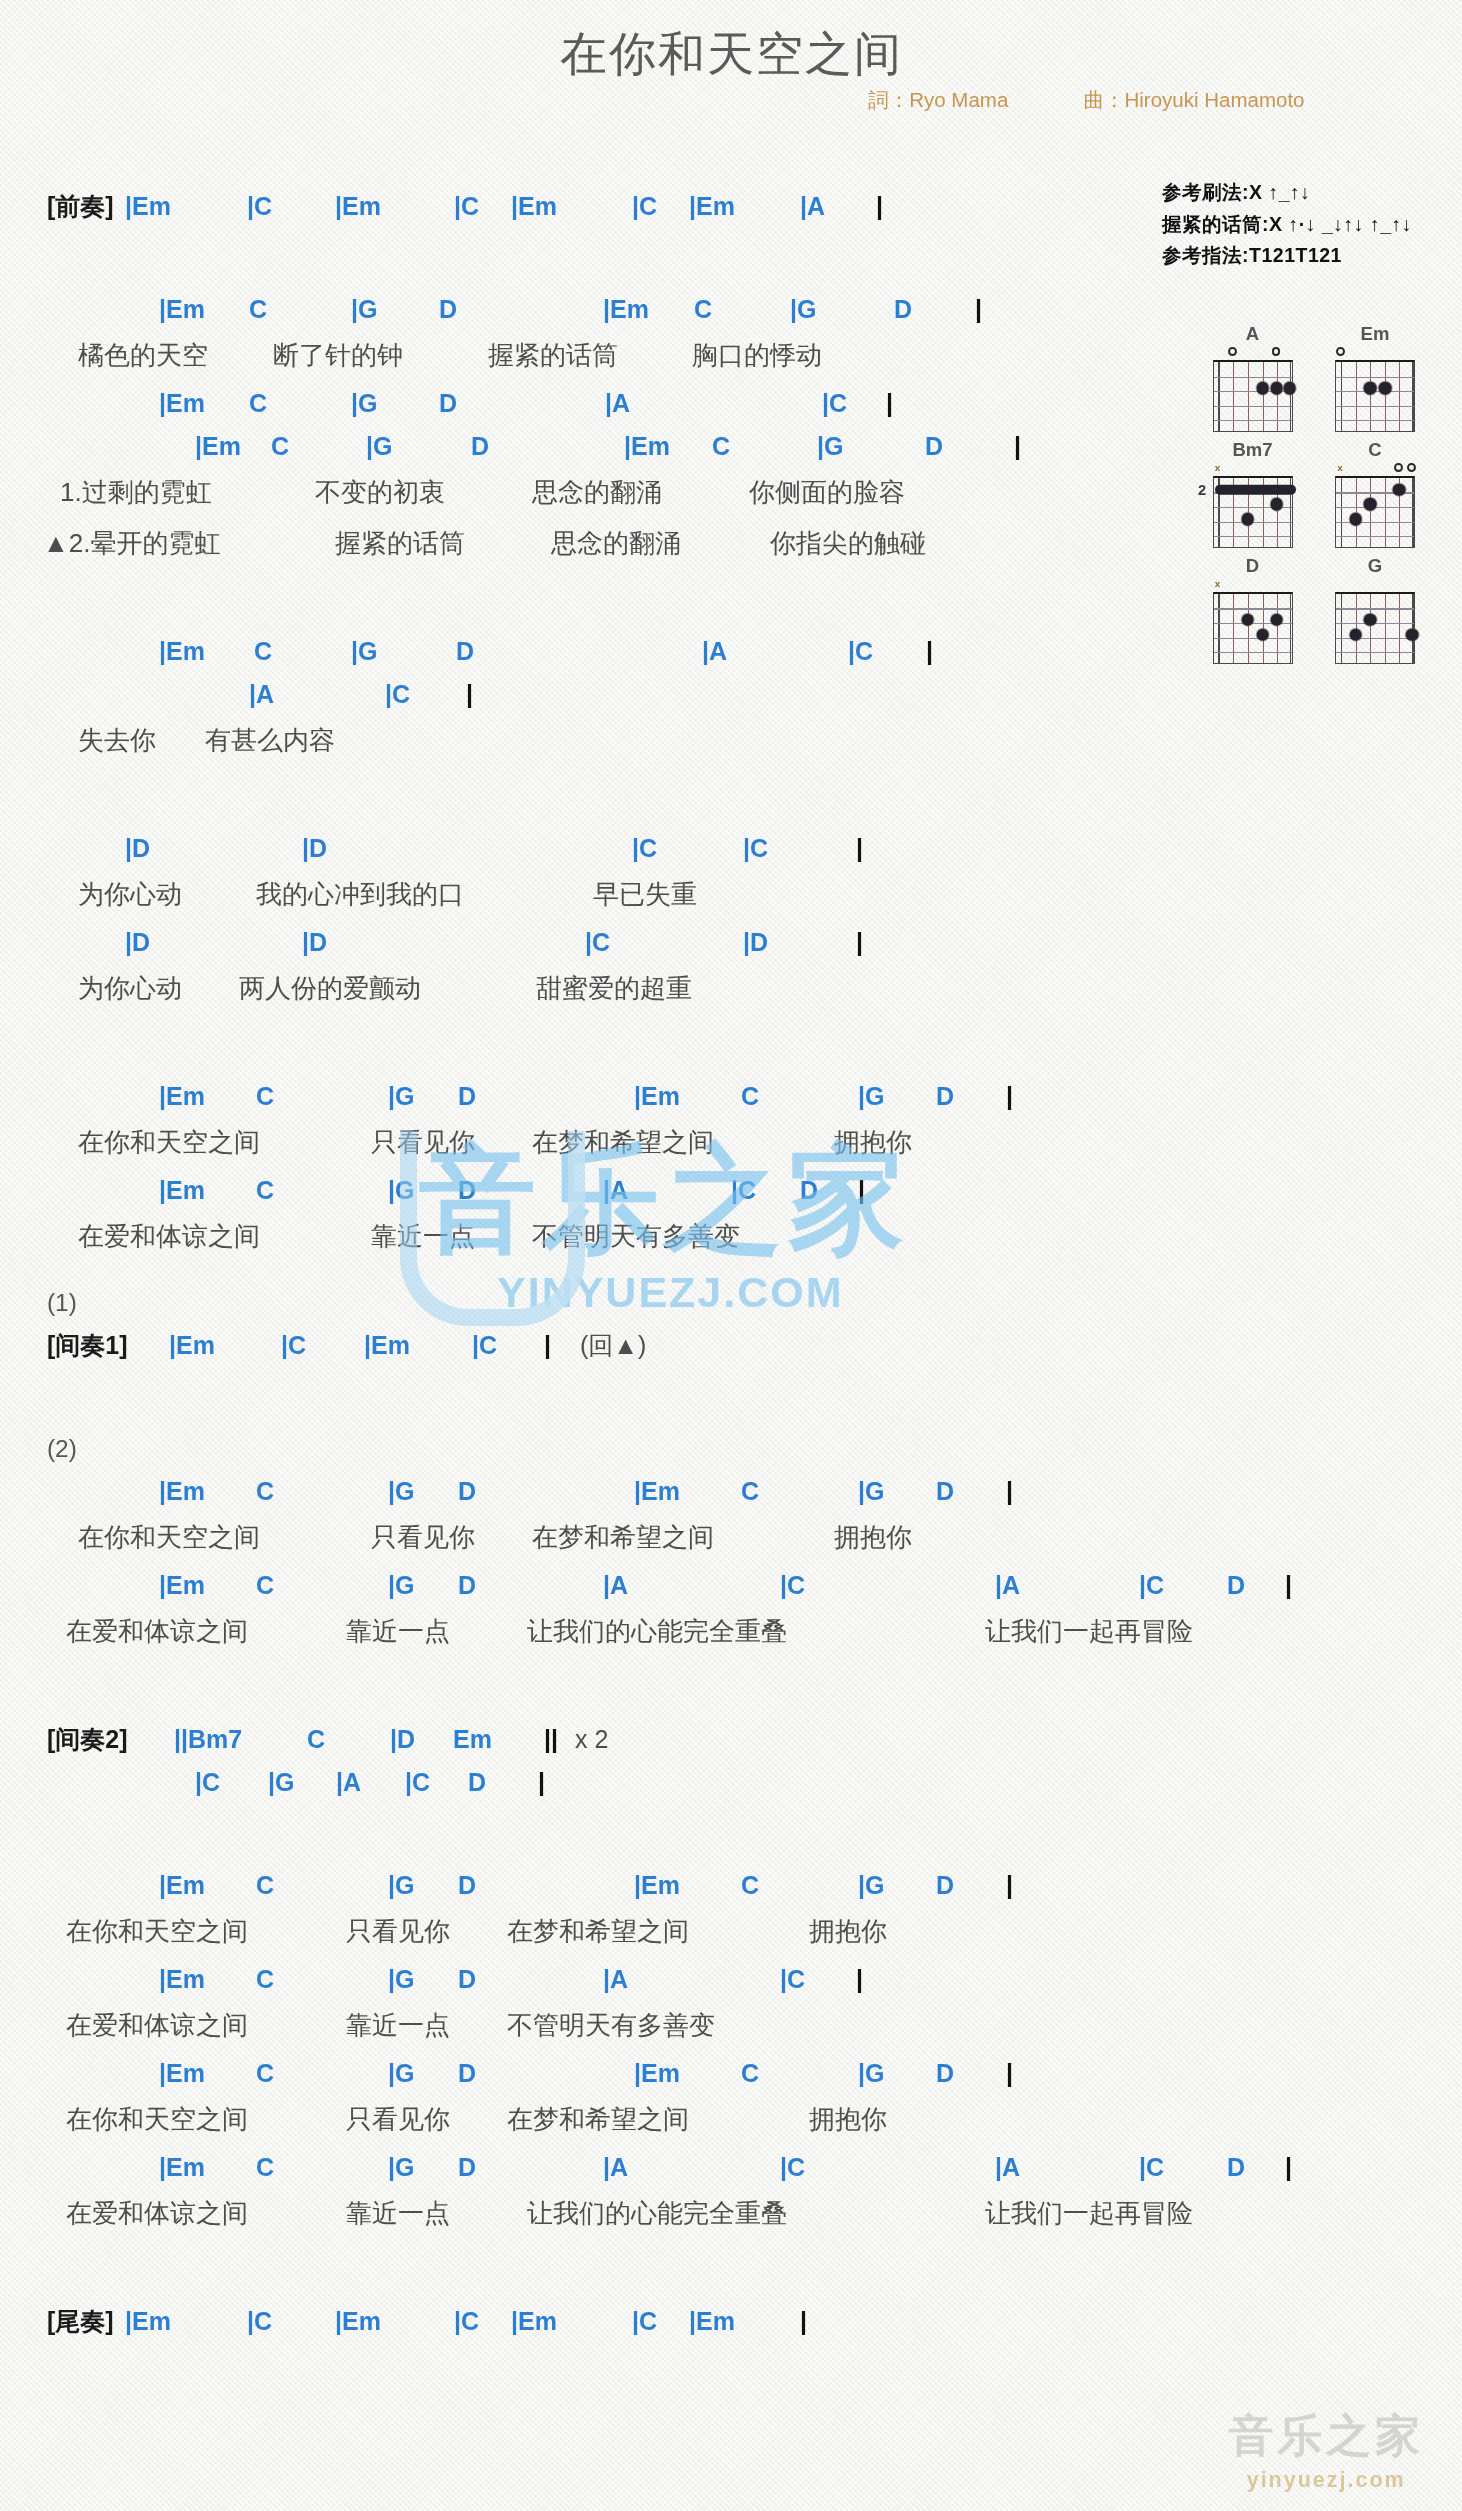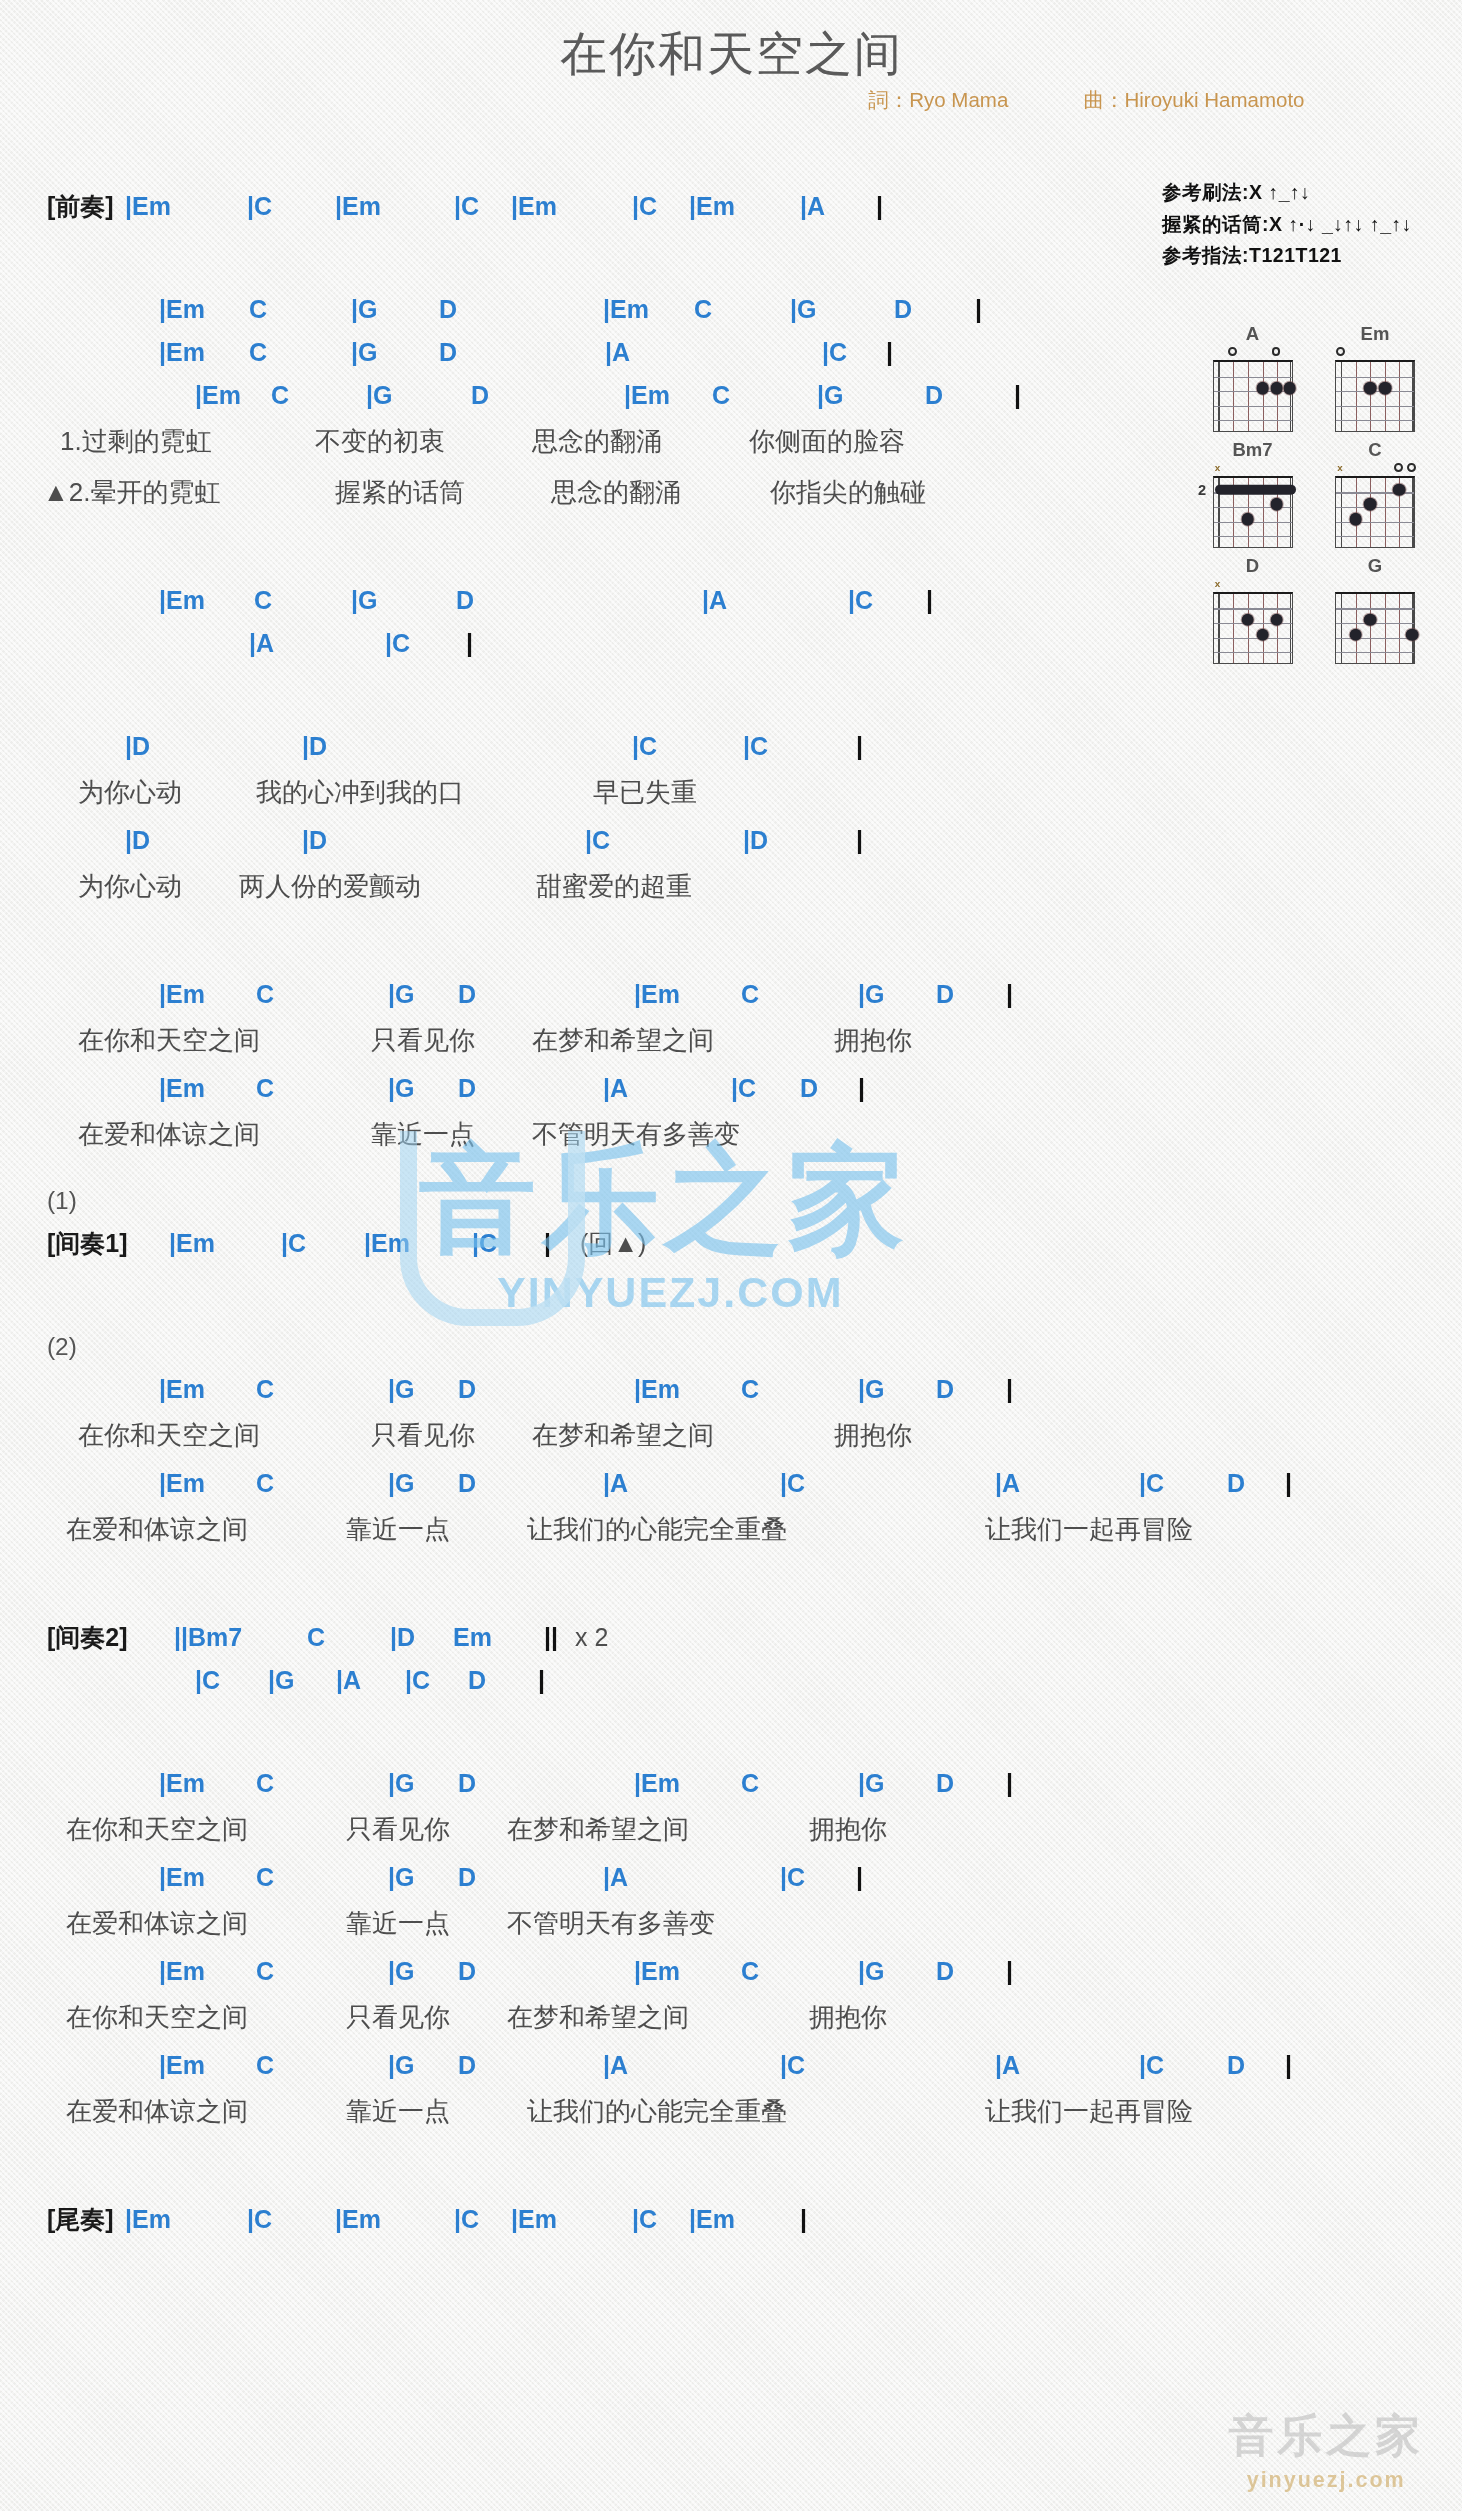--- a/index.html
+++ b/index.html
@@ -355,29 +355,31 @@
     </div>
   </div>
 
 <div class="song" id="song-body">
     <div class="block">
       <div class="line chordline"><span class="txt sect" style="left: 47px;">[前奏]</span><span class="txt chd" style="left: 125px;">|Em</span><span class="txt chd" style="left: 247px;">|C</span><span class="txt chd" style="left: 335px;">|Em</span><span class="txt chd" style="left: 454px;">|C</span><span class="txt chd" style="left: 511px;">|Em</span><span class="txt chd" style="left: 632px;">|C</span><span class="txt chd" style="left: 689px;">|Em</span><span class="txt chd" style="left: 800px;">|A</span><span class="txt bar" style="left: 876px;">|</span></div>
       <div class="line gap-l"></div>
     </div>
     <div class="block">
       <div class="line chordline"><span class="txt chd" style="left: 159px;">|Em</span><span class="txt chd" style="left: 249px;">C</span><span class="txt chd" style="left: 351px;">|G</span><span class="txt chd" style="left: 439px;">D</span><span class="txt chd" style="left: 603px;">|Em</span><span class="txt chd" style="left: 694px;">C</span><span class="txt chd" style="left: 790px;">|G</span><span class="txt chd" style="left: 894px;">D</span><span class="txt bar" style="left: 975px;">|</span></div>
+      <div class="line lyricline"><span class="txt plain" style="left: 78px;">橘色的天空</span><span class="txt plain" style="left: 273px;">断了针的钟</span><span class="txt plain" style="left: 488px;">握紧的话筒</span><span class="txt plain" style="left: 692px;">胸口的悸动</span></div>
       <div class="line chordline"><span class="txt chd" style="left: 159px;">|Em</span><span class="txt chd" style="left: 249px;">C</span><span class="txt chd" style="left: 351px;">|G</span><span class="txt chd" style="left: 439px;">D</span><span class="txt chd" style="left: 605px;">|A</span><span class="txt chd" style="left: 822px;">|C</span><span class="txt bar" style="left: 886px;">|</span></div>
       <div class="line chordline"><span class="txt chd" style="left: 195px;">|Em</span><span class="txt chd" style="left: 271px;">C</span><span class="txt chd" style="left: 366px;">|G</span><span class="txt chd" style="left: 471px;">D</span><span class="txt chd" style="left: 624px;">|Em</span><span class="txt chd" style="left: 712px;">C</span><span class="txt chd" style="left: 817px;">|G</span><span class="txt chd" style="left: 925px;">D</span><span class="txt bar" style="left: 1014px;">|</span></div>
       <div class="line lyricline"><span class="txt plain" style="left: 60px;">1.过剩的霓虹</span><span class="txt plain" style="left: 315px;">不变的初衷</span><span class="txt plain" style="left: 532px;">思念的翻涌</span><span class="txt plain" style="left: 749px;">你侧面的脸容</span></div>
       <div class="line lyricline"><span class="txt plain" style="left: 43px;">▲2.晕开的霓虹</span><span class="txt plain" style="left: 335px;">握紧的话筒</span><span class="txt plain" style="left: 551px;">思念的翻涌</span><span class="txt plain" style="left: 770px;">你指尖的触碰</span></div>
       <div class="line gap-l"></div>
     </div>
     <div class="block">
       <div class="line chordline"><span class="txt chd" style="left: 159px;">|Em</span><span class="txt chd" style="left: 254px;">C</span><span class="txt chd" style="left: 351px;">|G</span><span class="txt chd" style="left: 456px;">D</span><span class="txt chd" style="left: 702px;">|A</span><span class="txt chd" style="left: 848px;">|C</span><span class="txt bar" style="left: 926px;">|</span></div>
       <div class="line chordline"><span class="txt chd" style="left: 249px;">|A</span><span class="txt chd" style="left: 385px;">|C</span><span class="txt bar" style="left: 466px;">|</span></div>
+      <div class="line lyricline"><span class="txt plain" style="left: 78px;">失去你</span><span class="txt plain" style="left: 205px;">有甚么内容</span></div>
       <div class="line gap-l"></div>
     </div>
     <div class="block">
       <div class="line chordline"><span class="txt chd" style="left: 125px;">|D</span><span class="txt chd" style="left: 302px;">|D</span><span class="txt chd" style="left: 632px;">|C</span><span class="txt chd" style="left: 743px;">|C</span><span class="txt bar" style="left: 856px;">|</span></div>
       <div class="line lyricline"><span class="txt plain" style="left: 78px;">为你心动</span><span class="txt plain" style="left: 256px;">我的心冲到我的口</span><span class="txt plain" style="left: 593px;">早已失重</span></div>
       <div class="line chordline"><span class="txt chd" style="left: 125px;">|D</span><span class="txt chd" style="left: 302px;">|D</span><span class="txt chd" style="left: 585px;">|C</span><span class="txt chd" style="left: 743px;">|D</span><span class="txt bar" style="left: 856px;">|</span></div>
       <div class="line lyricline"><span class="txt plain" style="left: 78px;">为你心动</span><span class="txt plain" style="left: 239px;">两人份的爱颤动</span><span class="txt plain" style="left: 536px;">甜蜜爱的超重</span></div>
       <div class="line gap-l"></div>
     </div>
     <div class="block">

